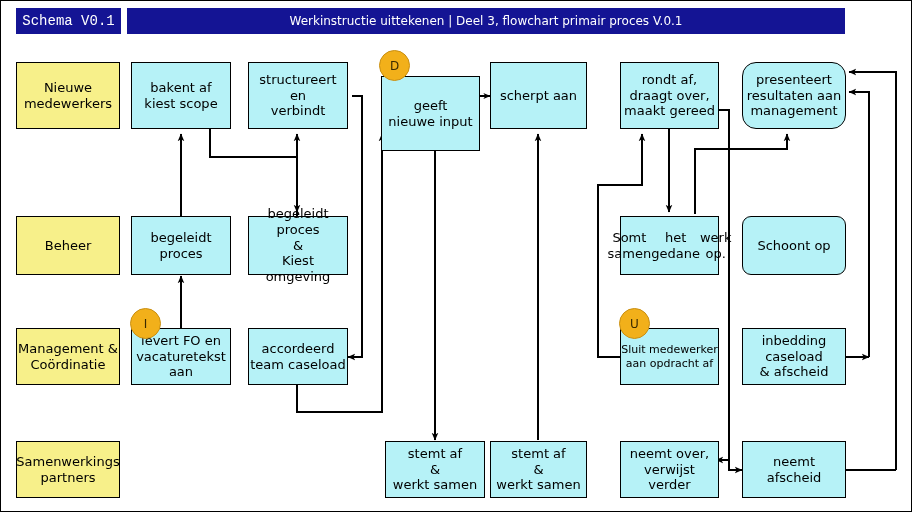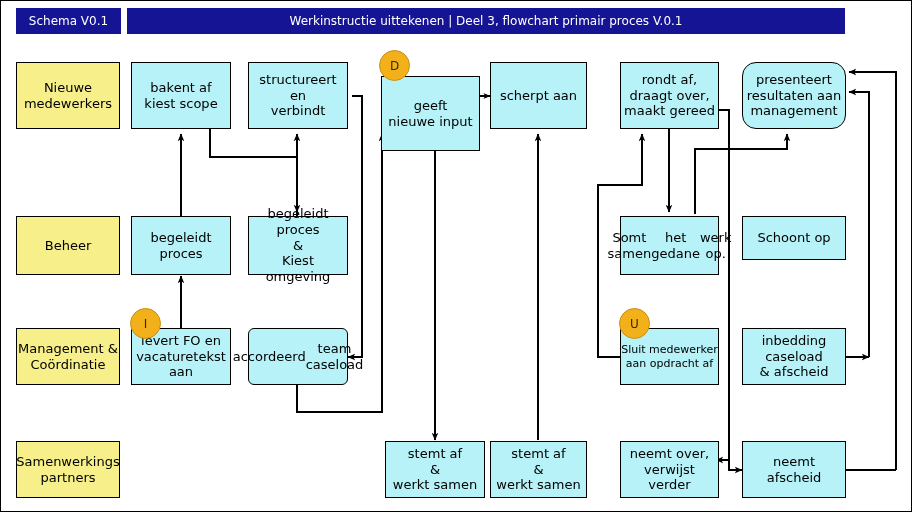--- a/index.html
+++ b/index.html
@@ -1,20 +1,20 @@
 <!DOCTYPE html>
 <html><head>
 <meta charset="utf-8">
 <style>
   html,body{margin:0;padding:0;background:#ffffff;}
   body{font-family:"DejaVu Sans","Liberation Sans",sans-serif;}
   #canvas{position:relative;width:914px;height:514px;background:#ffffff;overflow:hidden;}
   #frame{position:absolute;left:0;top:0;width:912px;height:512px;border:1px solid #000000;box-sizing:border-box;}
   .hdr{position:absolute;background:#141494;color:#ffffff;display:flex;align-items:center;box-sizing:border-box;}
-  #hdr-schema{left:16px;top:8px;width:105px;height:26px;justify-content:center;font-size:12px;}
+  #hdr-schema{left:16px;top:8px;width:105px;height:26px;justify-content:center;font-size:14px;font-family:Liberation Mono, monospace;}
   #hdr-title{left:127px;top:8px;width:718px;height:26px;justify-content:center;font-size:12px;}
   .node{position:absolute;box-sizing:border-box;border:1px solid #000000;display:flex;
         align-items:center;justify-content:center;text-align:center;line-height:1.22;
         font-size:13px;color:#000000;}
   .lane{background:#f7f08a;}
   .proc{background:#b6f2f7;}
   .badge{position:absolute;width:29px;height:29px;border-radius:50%;background:#f2b01a;
          border:1px solid #c98f12;display:flex;align-items:center;justify-content:center;
          font-size:12px;color:#3a2a00;z-index:5;}
   svg#wires{position:absolute;left:0;top:0;width:914px;height:514px;pointer-events:none;z-index:2;}
@@ -143,34 +143,34 @@
     <span>&amp;</span>
     <span>Kiest omgeving</span>
   </div>
 
   <div class="node proc" style="left:620px;top:216px;width:99px;height:59px;flex-direction:row;">
     <span>Somt samen</span>
     <span>het gedane</span>
     <span>werk op.</span>
   </div>
 
-  <div class="node proc" style="left:742px;top:216px;width:104px;height:44px;flex-direction:column;">
+  <div class="node proc" style="left:742px;top:216px;width:104px;height:59px;flex-direction:column;border-radius:9px;">
     <span>Schoont op</span>
   </div>
 
   <div class="node proc" style="left:131px;top:328px;width:100px;height:57px;flex-direction:column;">
     <span>levert FO en</span>
     <span>vacaturetekst</span>
     <span>aan</span>
   </div>
   <div class="badge" style="left:130px;top:308px;">
     <span>I</span>
   </div>
 
-  <div class="node proc" style="left:248px;top:328px;width:100px;height:57px;flex-direction:row;border-radius:6px;">
+  <div class="node proc" style="left:248px;top:328px;width:100px;height:57px;flex-direction:column;">
     <span>accordeerd</span>
     <span>team caseload</span>
   </div>
 
   <div class="node proc" style="left:620px;top:328px;width:99px;height:57px;flex-direction:column;font-size:11px;">
     <span>Sluit medewerker</span>
     <span>aan opdracht af</span>
   </div>
   <div class="badge" style="left:619px;top:308px;">
     <span>U</span>

